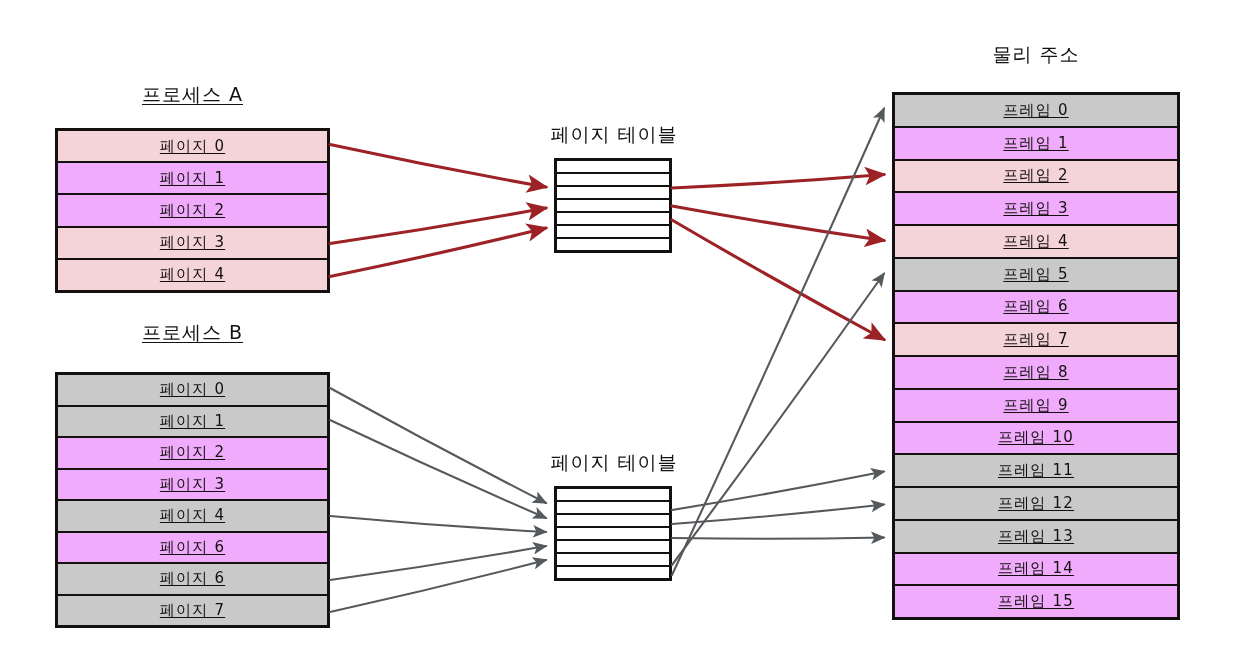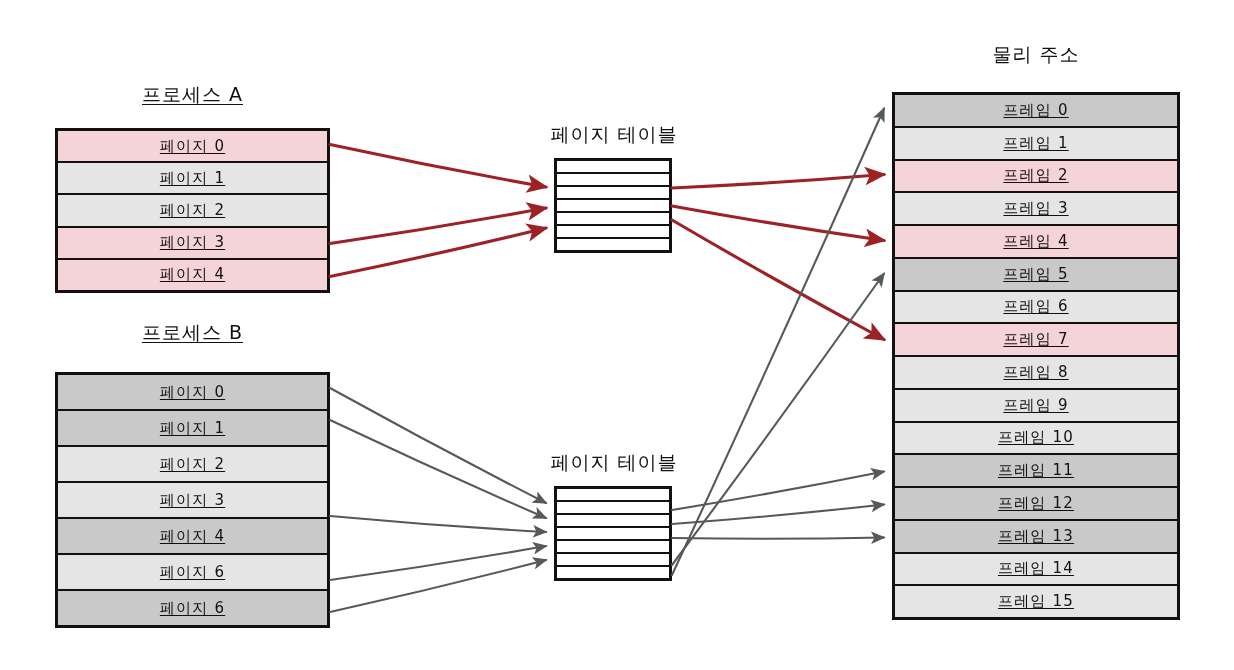--- a/index.html
+++ b/index.html
@@ -46,21 +46,21 @@
     font-size: 15px;
     color: #14100f;
     letter-spacing: 1.2px;
     white-space: nowrap;
     position: relative;
   }
   .memrow:last-child { border-bottom: none; }
   .memrow .lbl { text-decoration: underline; text-underline-offset: 2px; text-decoration-thickness: 1px; }
   .fill-pink  { background: #f4d3d9; }
   .fill-gray  { background: #c9c9c9; }
-  .fill-white { background: #e5e5e5; }
+  .fill-white { background: #f0abfc; }
 
   
   .ptable {
     position: absolute;
     border: 3px solid #14100f;
     box-sizing: border-box;
     background: #ffffff;
     display: flex;
     flex-direction: column;
   }
@@ -128,20 +128,23 @@
         <span class="lbl">페이지 3</span>
       </div>
       <div class="memrow fill-gray">
         <span class="lbl">페이지 4</span>
       </div>
       <div class="memrow fill-white">
         <span class="lbl">페이지 6</span>
       </div>
       <div class="memrow fill-gray">
         <span class="lbl">페이지 6</span>
+      </div>
+      <div class="memrow fill-gray">
+        <span class="lbl">페이지 7</span>
       </div>
     </div>
 
   <div class="ptable" id="ptA" style="left:554px; top:158px; width:118px; height:95px;">
       <div class="ptrow"></div>
       <div class="ptrow"></div>
       <div class="ptrow"></div>
       <div class="ptrow"></div>
       <div class="ptrow"></div>
       <div class="ptrow"></div>

